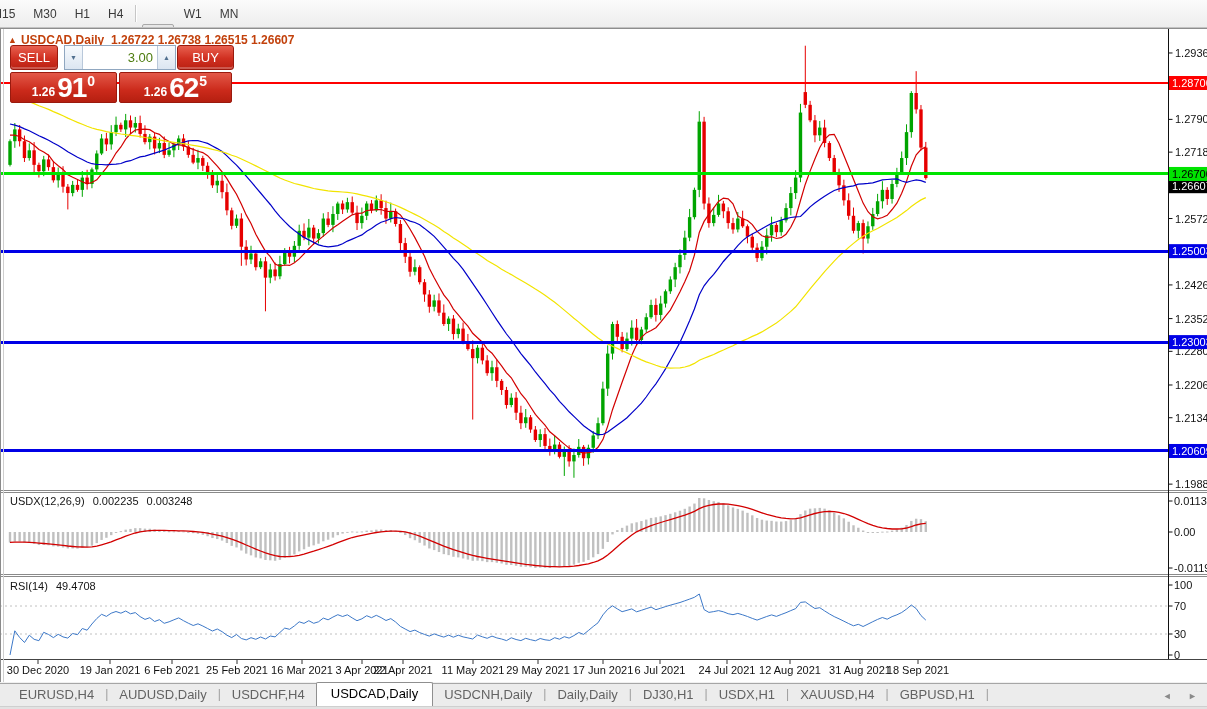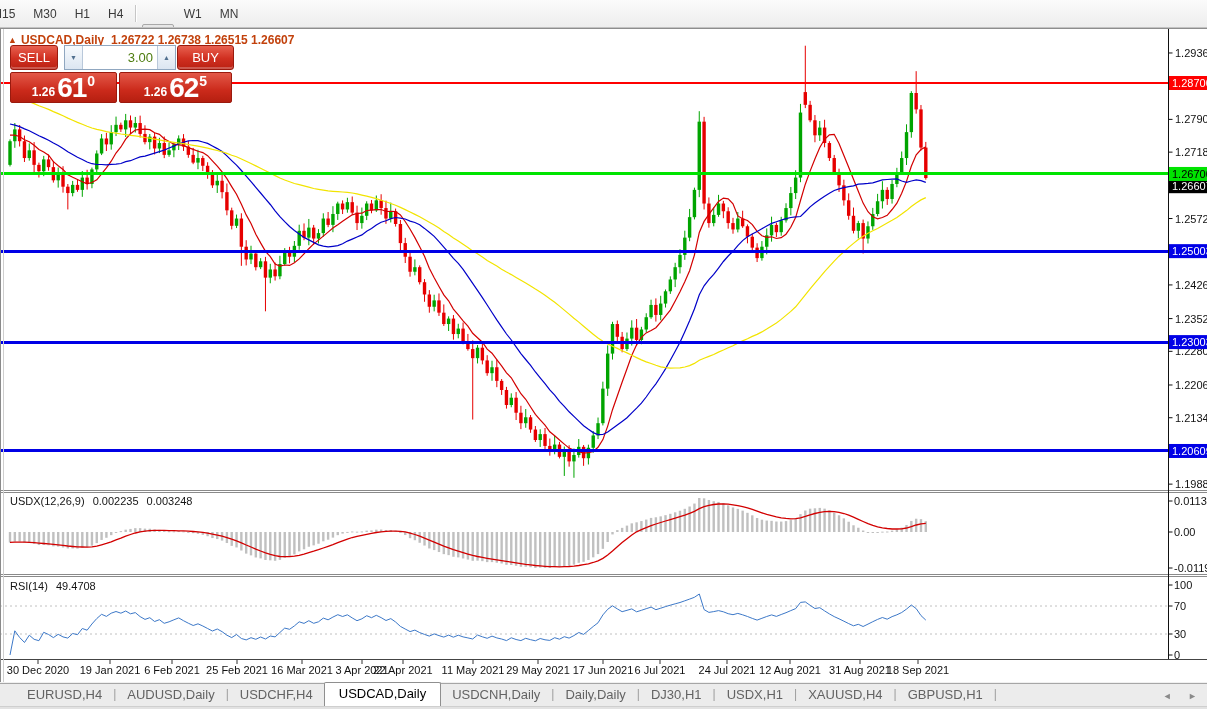--- a/index.html
+++ b/index.html
@@ -38,21 +38,21 @@
   .vol-field{width:66px;border:none;outline:none;font-family:"Liberation Sans",sans-serif;
              font-size:13px;text-align:right;padding:0 4px;color:#4d7c0f;}
   .tp-row2{display:grid;grid-template-columns:107px 113px;gap:2px;margin-top:2px;height:31px;}
   .price-box{background:linear-gradient(#e35848,#cb2a1b 60%,#b51f10);border:1px solid #9a1a0e;
              border-radius:2px;color:#fff;display:flex;align-items:center;justify-content:center;}
   .price-box .small{font-size:12px;font-weight:bold;margin-right:2px;margin-top:8px;}
   .price-box .big{font-size:28px;font-weight:bold;line-height:26px;letter-spacing:-1px;}
   .price-box .sup{font-size:14px;font-weight:bold;position:relative;top:-7px;margin-left:1px;}
   
   .tabbar{position:absolute;top:683px;left:0;width:1207px;height:23px;background:#ececec;
-          border-top:1px solid #a6a6a6;display:flex;align-items:flex-end;padding-left:16px;
+          border-top:1px solid #a6a6a6;display:flex;align-items:flex-end;padding-left:8px;
           box-sizing:border-box;}
   .tab{font-size:13px;color:#636363;padding:3px 11px 4px;white-space:nowrap;cursor:default;}
   .tab.active{background:#fff;border:1px solid #8f8f8f;border-bottom:1px solid #fff;color:#000;
               border-radius:2px 2px 0 0;margin-bottom:-1px;padding:3px 14px 5px;}
   .tab-sep{color:#9d9d9d;font-size:12px;padding-bottom:5px;}
   .tab-scroll{position:absolute;right:10px;top:7px;color:#8a8a8a;font-size:9px;}
   .tab-scroll span{margin-left:14px;}
   .statusbar{position:absolute;top:706px;left:0;width:1207px;height:3px;background:#e2e2e2;
              border-top:1px solid #cfcfcf;}
 </style>
@@ -783,21 +783,21 @@
         <div class="vol-group">
           <div class="spin dn">▼</div>
           <input class="vol-field" value="3.00" style="">
           <div class="spin up">▲</div>
         </div>
         <div class="tp-btn tp-buy">BUY</div>
       </div>
       <div class="tp-row2">
         <div class="price-box">
           <span class="small">1.26</span>
-          <span class="big">61</span>
+          <span class="big">91</span>
           <span class="sup">0</span>
         </div>
         <div class="price-box">
           <span class="small">1.26</span>
           <span class="big">62</span>
           <span class="sup">5</span>
         </div>
       </div>
     </div>
 

